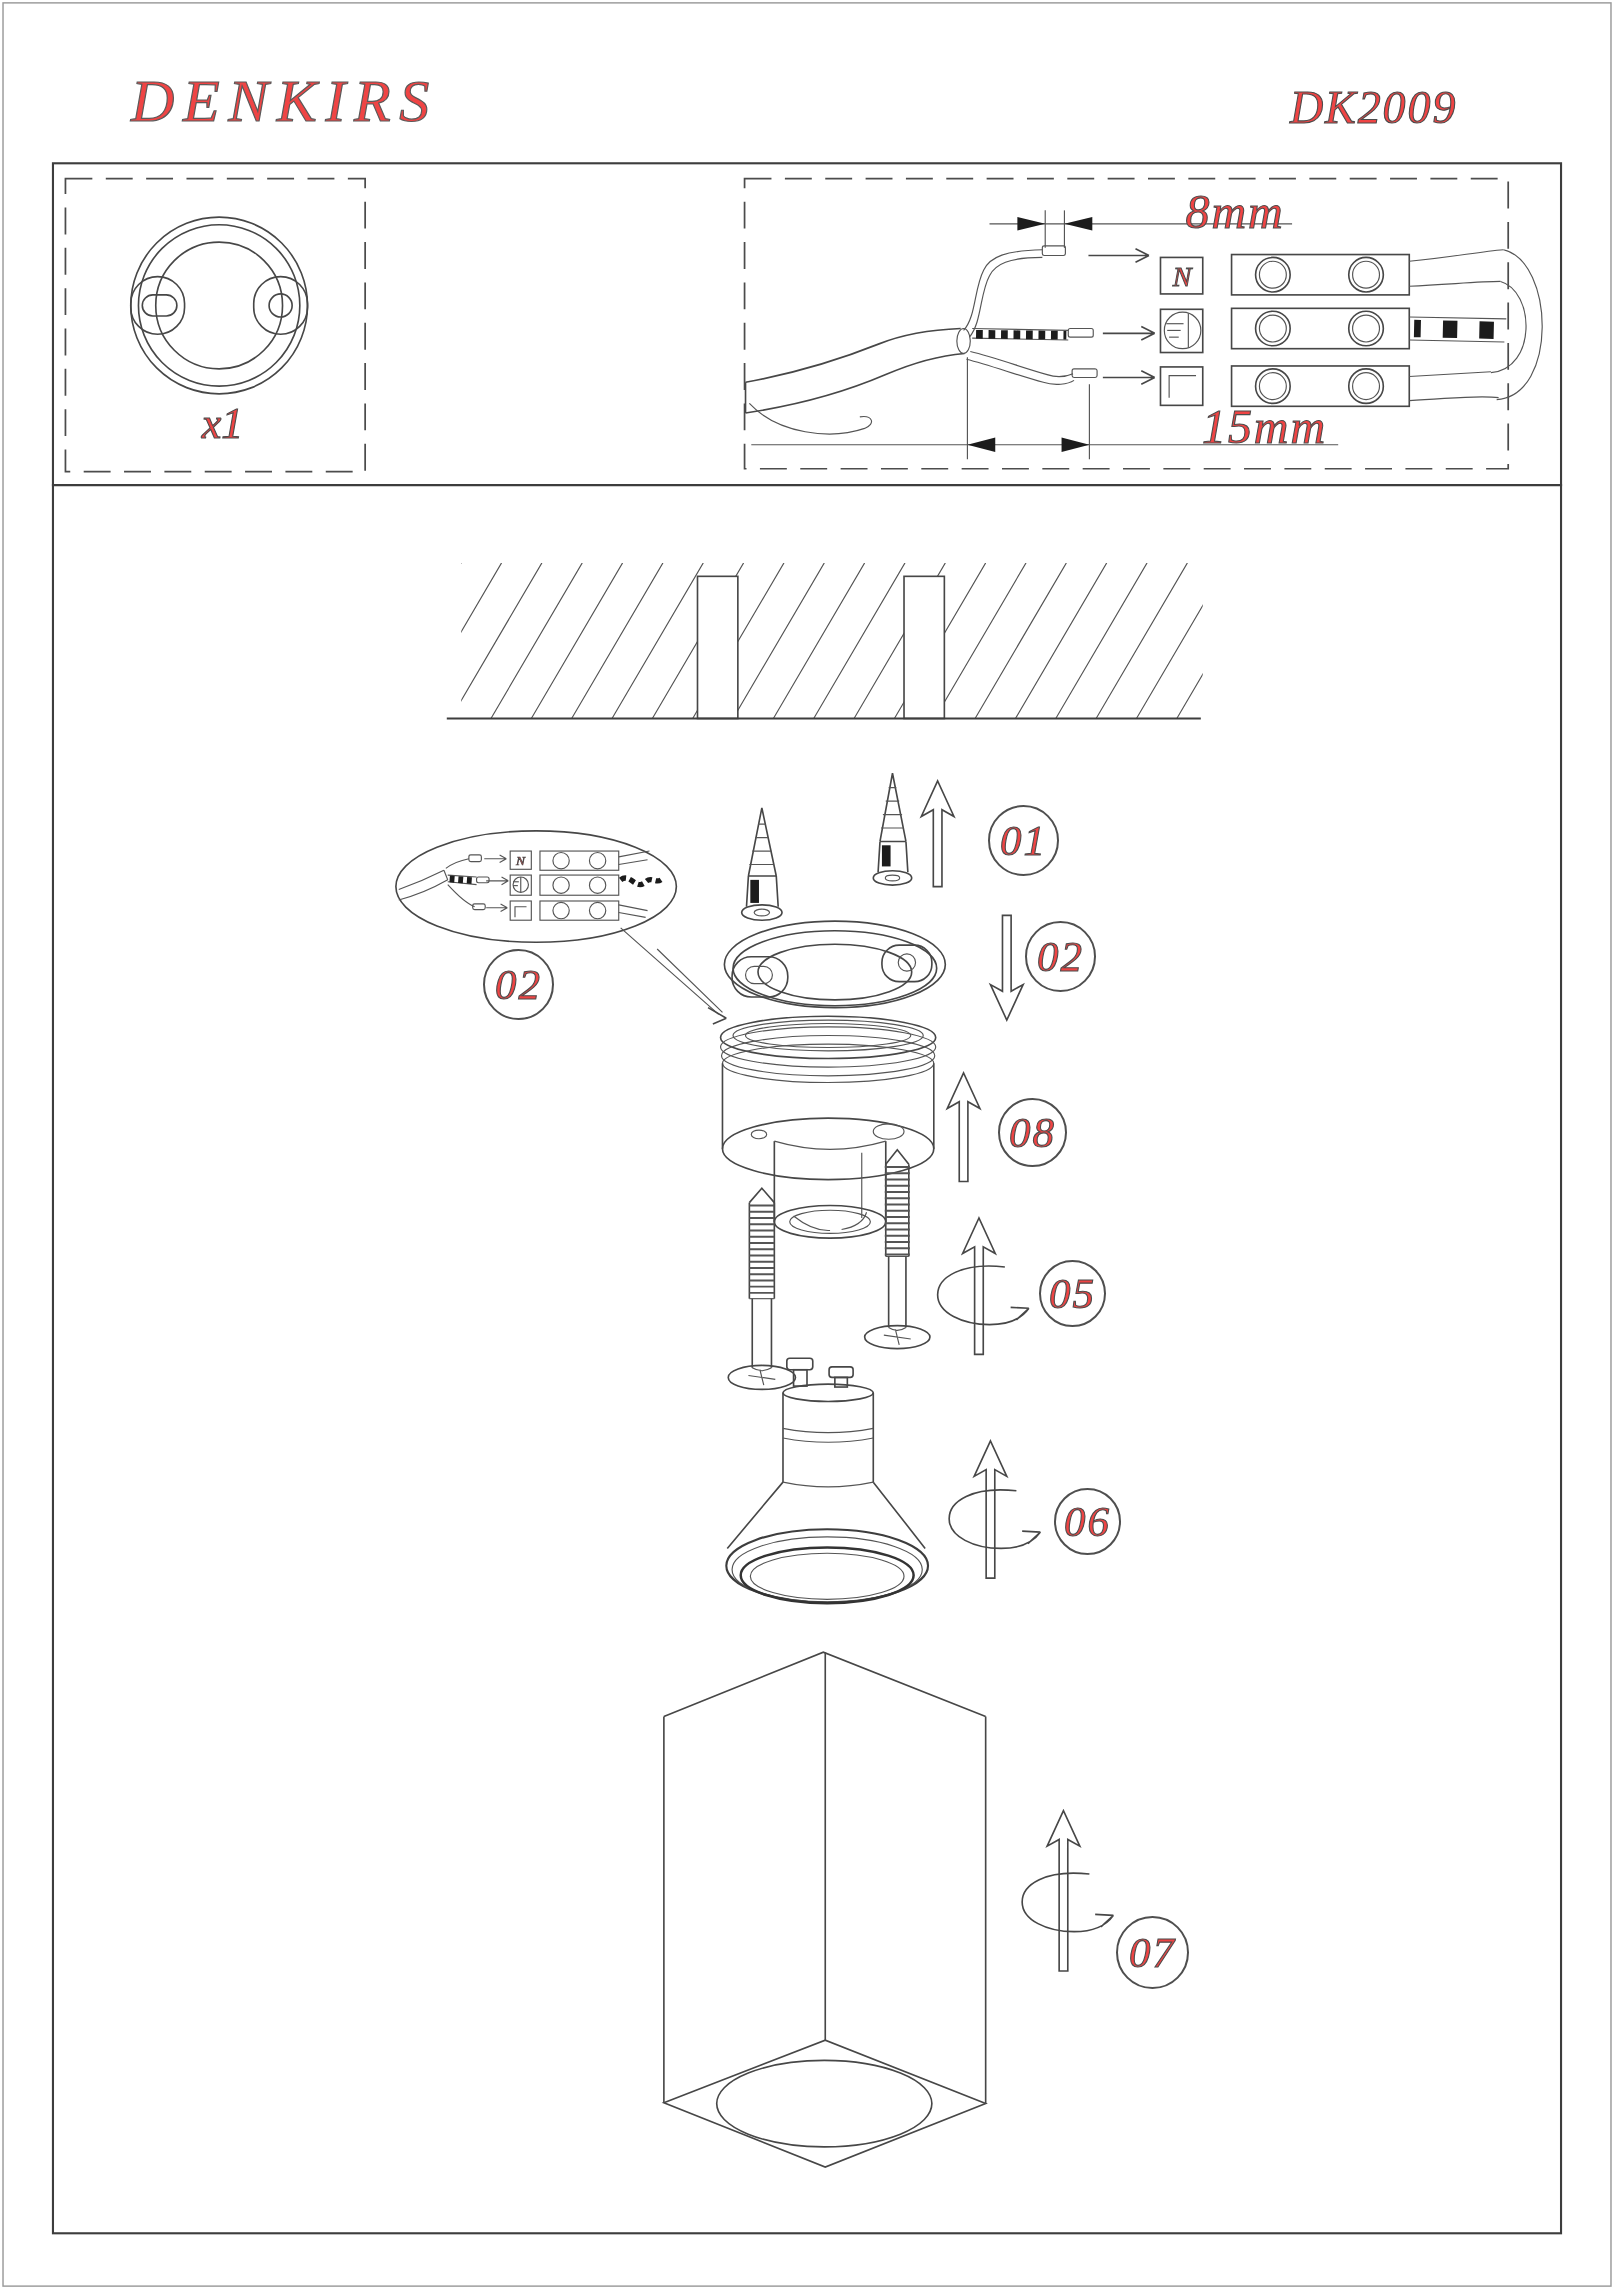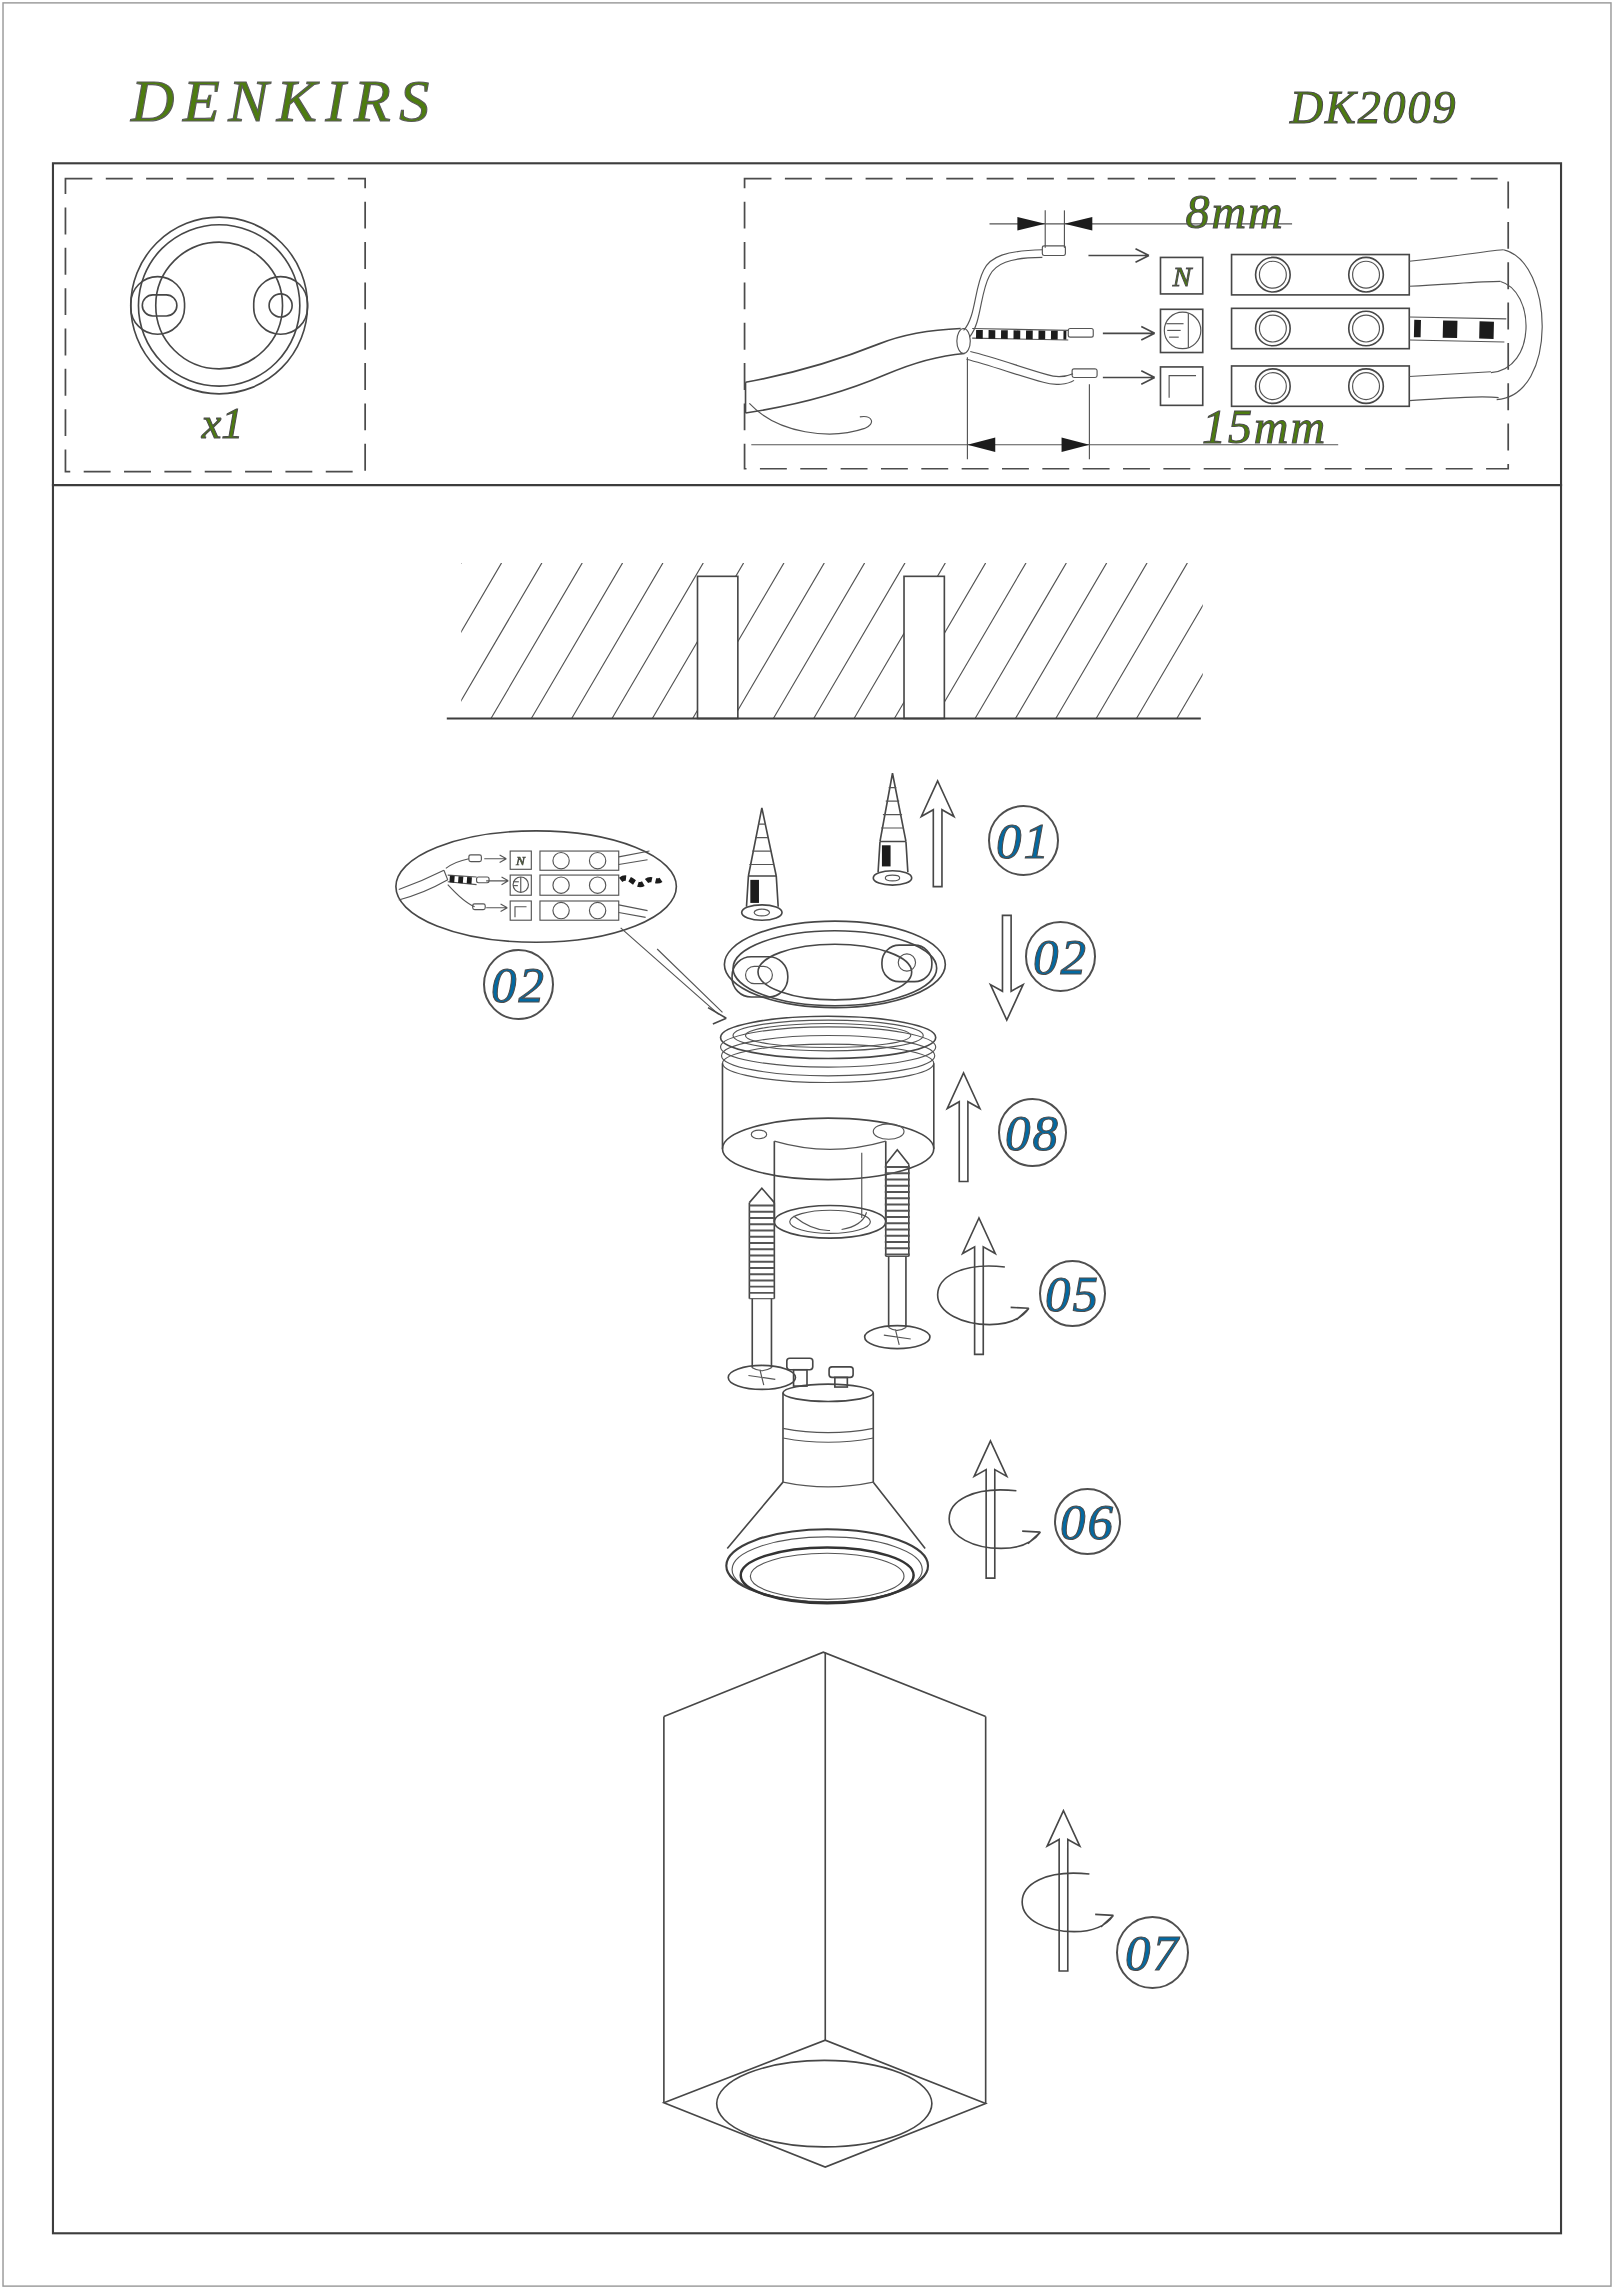--- a/index.html
+++ b/index.html
@@ -5,32 +5,32 @@
   html,body{margin:0;padding:0;background:#e8e8e8;}
   .page{position:relative;width:1614px;height:2289px;background:#fff;overflow:hidden;
         font-family:"Liberation Serif",serif;}
   .page svg{position:absolute;left:0;top:0;}
   .s{stroke:#474747;fill:none;stroke-width:1.7px;}
   .s2{stroke:#3d3d3d;fill:none;stroke-width:2.2px;}
   .thin{stroke:#555;fill:none;stroke-width:1.2px;}
   .dsh{stroke:#4c4c4c;fill:none;stroke-width:1.8px;stroke-dasharray:28 14;}
   .blk{fill:#1c1c1c;stroke:none;}
   .thr{stroke:#555;fill:none;}
-  .cad{position:absolute;font-style:italic;color:#4d7c0f;-webkit-text-stroke:1.1px #4c4c4c;
+  .cad{position:absolute;font-style:italic;color:#ef4444;-webkit-text-stroke:1.1px #4c4c4c;
        white-space:nowrap;text-align:center;}
   .brand{font-size:60px;letter-spacing:8.6px;-webkit-text-stroke:1.2px #5a5a5a;}
   .model{font-size:46px;letter-spacing:1.9px;margin-left:24px;}
   .dim{font-size:48px;letter-spacing:1.9px;}
   .qty{font-size:44px;}
   .term{font-size:28px;-webkit-text-stroke:1px #4c4c4c;}
   .term-mini{font-size:13.4px;-webkit-text-stroke:0.7px #4c4c4c;}
   .badge{position:absolute;border:2.1px solid #4f4f4f;border-radius:50%;
          display:flex;align-items:center;justify-content:center;background:transparent;}
-  .badge span{font-style:italic;color:#0369a1;-webkit-text-stroke:1.1px #4c4c4c;
-              font-size:51px;letter-spacing:1.9px;}
+  .badge span{font-style:italic;color:#ef4444;-webkit-text-stroke:1.1px #4c4c4c;
+              font-size:43px;letter-spacing:1.9px;}
 </style>
 </head>
 <body>
 
 <div class="page">
 
 <svg width="1614" height="2289" viewBox="0 0 1680 2383">
   <defs>
     <clipPath id="hatchclip">
           <rect x="480" y="586" width="772" height="163"></rect>

